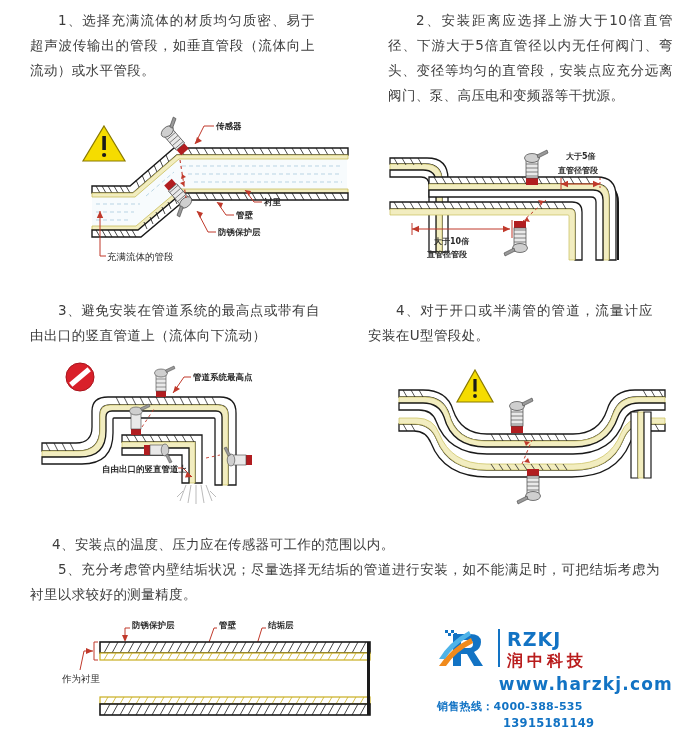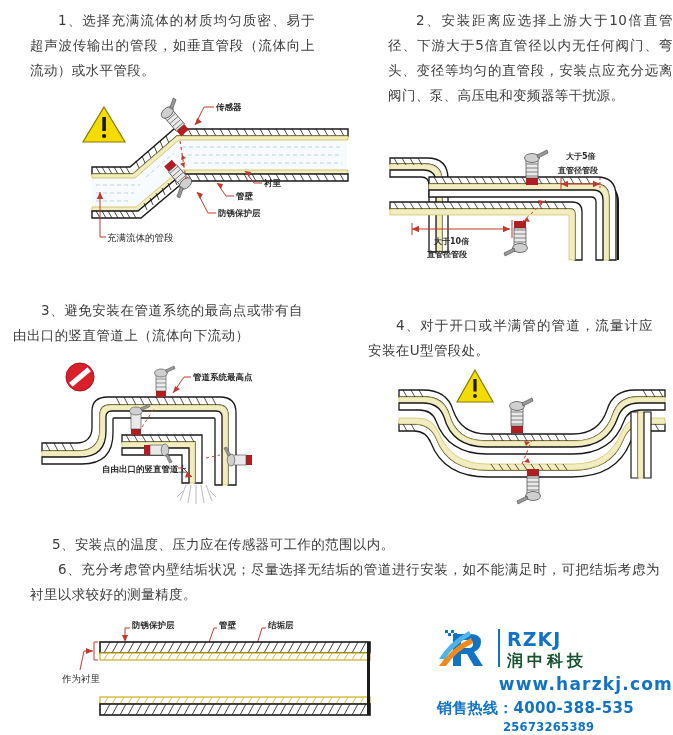--- a/index.html
+++ b/index.html
@@ -12,59 +12,59 @@
 
   
   .para{
     position:absolute;font-size:13.5px;line-height:25px;
     color:#3c3c3c;letter-spacing:.4px;text-align:justify;
   }
   .para .indent{display:inline-block;width:28px;}
 
   #para1{left:30px;top:8px;width:285px;}
   #para2{left:388px;top:8px;width:285px;}
-  #para3{left:13px;top:298px;width:290px;}
-  #para4{left:368px;top:298px;width:285px;margin-top:15px;}
+  #para3{left:30px;top:298px;width:290px;}
+  #para4{left:368px;top:298px;width:285px;}
   #para5{left:52px;top:532px;width:600px;}
   #para6{left:30px;top:557px;width:630px;}
 
   
   .diagram{position:absolute;}
   .diagram svg{display:block;}
 
-  #dia1{left:62px;top:89px;}
+  #dia1{left:62px;top:108px;}
   #dia2{left:372px;top:140px;}
   #dia3{left:34px;top:355px;}
   #dia4{left:395px;top:352px;}
   #dia5{left:62px;top:612px;}
 
   
   #footer{position:absolute;left:437px;top:626px;width:236px;height:106px;}
   .logo-row{display:flex;align-items:center;height:44px;}
   .logo-mark{width:60px;height:44px;position:relative;flex:0 0 60px;}
   .logo-right{margin-left:2px;}
   .logo-rzkj{
     font-family:"DejaVu Sans","Liberation Sans",sans-serif;
     font-weight:bold;font-size:19px;color:#1273c4;
     letter-spacing:1px;line-height:25px;
   }
   .logo-cn{
-    font-size:16px;font-weight:bold;color:#14532d;
+    font-size:16px;font-weight:bold;color:#b91c1c;
     letter-spacing:4px;line-height:18px;
   }
   .logo-divider{
     width:2px;height:38px;background:#1273c4;margin:0 5px 0 1px;flex:0 0 2px;
   }
   .url{
     font-family:"DejaVu Sans","Liberation Sans",sans-serif;
     font-size:17px;font-weight:bold;color:#1273c4;
     letter-spacing:1.2px;margin-top:4px;text-align:right;
   }
   .hotline{
-    font-size:15px;font-weight:bold;color:#1273c4;
+    font-size:11px;font-weight:bold;color:#1273c4;
     margin-top:5px;letter-spacing:.3px;
   }
   .hotline2{
     font-size:11.5px;font-weight:bold;color:#1273c4;
     margin-top:2px;letter-spacing:.3px;padding-left:66px;
   }
   .lbl{font-size:8.5px;fill:#2b2b2b;font-family:"DejaVu Sans","Liberation Sans",sans-serif;font-weight:bold;}
   .lbl2{font-size:9.5px;fill:#2b2b2b;font-family:"DejaVu Sans","Liberation Sans",sans-serif;}
   .dimlbl{font-size:8px;fill:#2b2b2b;font-family:"DejaVu Sans","Liberation Sans",sans-serif;font-weight:bold;}
 </style>
@@ -580,23 +580,23 @@
       </g>
 
       <g stroke="#c0392b" stroke-width="1" stroke-dasharray="3,3">
         <line x1="127" y1="112" x2="137" y2="88"></line>
       </g>
       <path d="M135,90 l-6,-1 l2,5 z" fill="#c0392b"></path>
       <path d="M129,110 l6,1 l-2,-5 z" fill="#c0392b"></path>
     </svg>
   </div>
 
-  <div class="para" id="para5"><span>5、安装点的温度、压力应在传感器可工作的范围以内。</span></div>
-
-  <div class="para" id="para6"><span class="indent"></span><span>6、充分考虑管内壁结垢状况；尽量选择无结垢的管道进行安装，如不能满足时，可把结垢考虑为衬里以求较好的测量精度。</span></div>
+  <div class="para" id="para5"><span>4、安装点的温度、压力应在传感器可工作的范围以内。</span></div>
+
+  <div class="para" id="para6"><span class="indent"></span><span>5、充分考虑管内壁结垢状况；尽量选择无结垢的管道进行安装，如不能满足时，可把结垢考虑为衬里以求较好的测量精度。</span></div>
 
   <div class="diagram" id="dia5">
     <svg width="345" height="112" viewBox="0 0 345 112">
 
       <g stroke="#c0392b" fill="none" stroke-width="1">
         <line x1="63" y1="28" x2="63" y2="16"></line>
           <line x1="63" y1="16" x2="68" y2="16"></line>
       </g>
       <path d="M63,30 l-3,-7 l6,0 z" fill="#c0392b"></path>
       <text class="lbl" x="70" y="16">防锈保护层</text>
@@ -794,16 +794,16 @@
         </svg>
       </div>
       <div class="logo-divider"></div>
       <div class="logo-right">
         <div class="logo-rzkj">RZKJ</div>
         <div class="logo-cn">润中科技</div>
       </div>
     </div>
     <div class="url">www.harzkj.com</div>
     <div class="hotline"><span>销售热线：</span><span>4000-388-535</span></div>
-    <div class="hotline2">25673265389</div>
+    <div class="hotline2">13915181149</div>
   </div>
 
 </div>
 
 </body></html>

